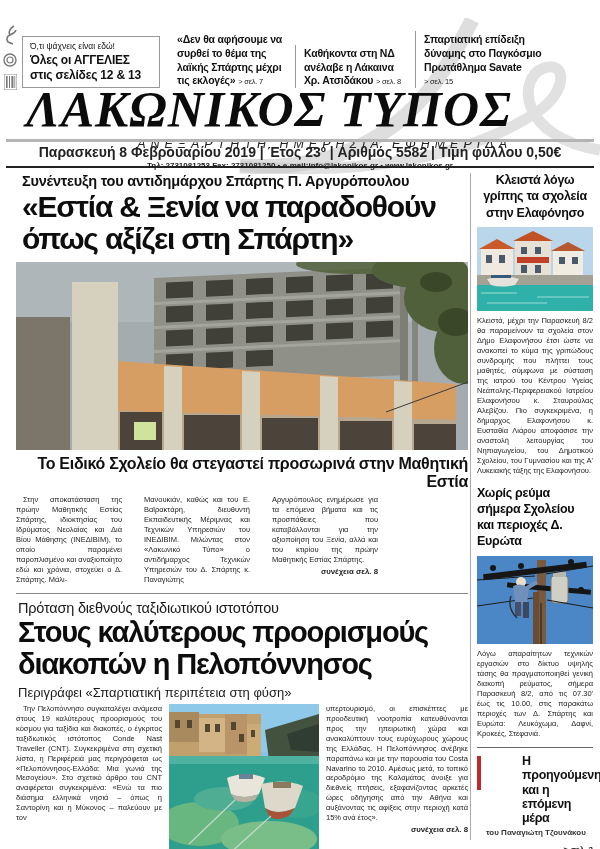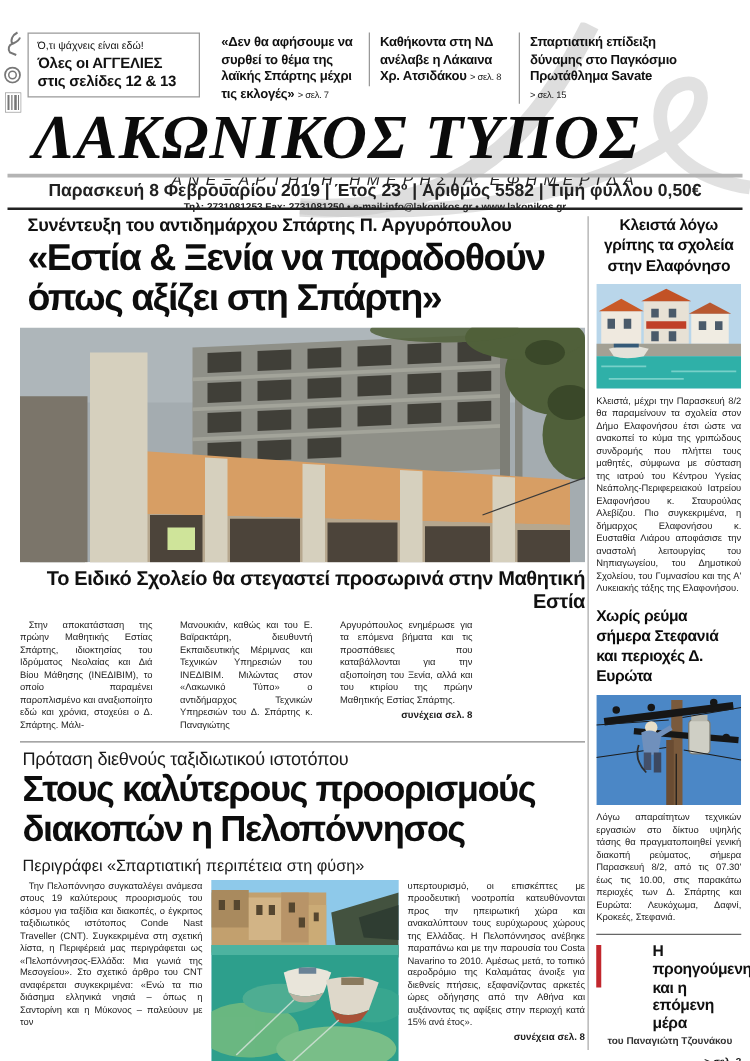--- a/index.html
+++ b/index.html
@@ -4,21 +4,21 @@
 <style>
   html,body{margin:0;padding:0;background:#e8e8e8;}
   .page{position:relative;width:600px;height:849px;background:#fff;font-family:"Liberation Sans",sans-serif;color:#111;overflow:hidden;margin:0 auto;}
   [data-interactable]{box-sizing:border-box;}
 
   
   .left-marks{position:absolute;left:3px;top:24px;width:14px;display:flex;flex-direction:column;gap:7px;align-items:center;color:#777;}
   .left-marks svg{display:block;}
 
   
-  .topstrip{position:absolute;left:22px;top:26px;width:570px;height:62px;display:flex;align-items:flex-start;}
+  .topstrip{position:absolute;left:22px;top:26px;width:570px;height:62px;display:flex;align-items:flex-end;}
   .promo-box{width:138px;border:1px solid #999;padding:4px 7px;margin-right:9px;}
   .promo-box .l1{font-size:8.5px;margin-bottom:2px;}
   .promo-box .l2,.promo-box .l3{font-size:12px;font-weight:bold;letter-spacing:-0.2px;line-height:1.25;}
   .teaser{padding:2px 8px 0 8px;font-size:10.5px;font-weight:bold;line-height:1.3;letter-spacing:-0.2px;}
   .teaser .pref{font-size:7.5px;font-weight:normal;color:#222;white-space:nowrap;}
   .t1{width:126px;}
   .t2{width:120px;border-left:1px solid #999;}
   .t3{width:142px;border-left:1px solid #999;}
 
   
@@ -310,21 +310,21 @@
         <g stroke="#7fd4cc" stroke-width="1.4" opacity="0.9">
           <path d="M4,66 H40 M60,70 H112 M10,76 H70" fill="none"></path>
         </g>
         <path d="M10,52 Q26,47 42,52 L38,58 Q24,61 14,58 Z" fill="#e4e2da"></path>
         <rect x="14" y="48" width="20" height="3" fill="#355a78"></rect>
       </svg>
     </div>
 
     <div class="sb-body" data-interactable="false">Κλειστά, μέχρι την Παρασκευή 8/2 θα παραμείνουν τα σχολεία στον Δήμο Ελαφονήσου έτσι ώστε να ανακοπεί το κύμα της γριπώδους συνδρομής που πλήττει τους μαθητές, σύμφωνα με σύσταση της ιατρού του Κέντρου Υγείας Νεάπολης-Περιφερειακού Ιατρείου Ελαφονήσου κ. Σταυρούλας Αλεβίζου. Πιο συγκεκριμένα, η δήμαρχος Ελαφονήσου κ. Ευσταθία Λιάρου αποφάσισε την αναστολή λειτουργίας του Νηπιαγωγείου, του Δημοτικού Σχολείου, του Γυμνασίου και της Α' Λυκειακής τάξης της Ελαφονήσου.</div>
 
-    <div class="sb-head2" data-interactable="false">Χωρίς ρεύμα σήμερα Στεφανιά και περιοχές Δ. Ευρώτα</div>
+    <div class="sb-head2" data-interactable="false">Χωρίς ρεύμα σήμερα Σχολείου και περιοχές Δ. Ευρώτα</div>
 
     <div class="sb-photo2" data-interactable="false">
       <svg width="116" height="88" viewBox="0 0 116 88" preserveAspectRatio="none">
         <rect width="116" height="88" fill="#4b87c6"></rect>
         <rect x="60" y="4" width="9" height="84" fill="#7a5a3c"></rect>
         <rect x="56" y="36" width="6" height="52" fill="#6a4c32"></rect>
         <g fill="#161616">
           <rect x="6" y="12" width="104" height="6" transform="rotate(-7 58 15)"></rect>
           <rect x="30" y="30" width="84" height="5" transform="rotate(5 72 32)"></rect>
           <circle cx="16" cy="12" r="3"></circle>

